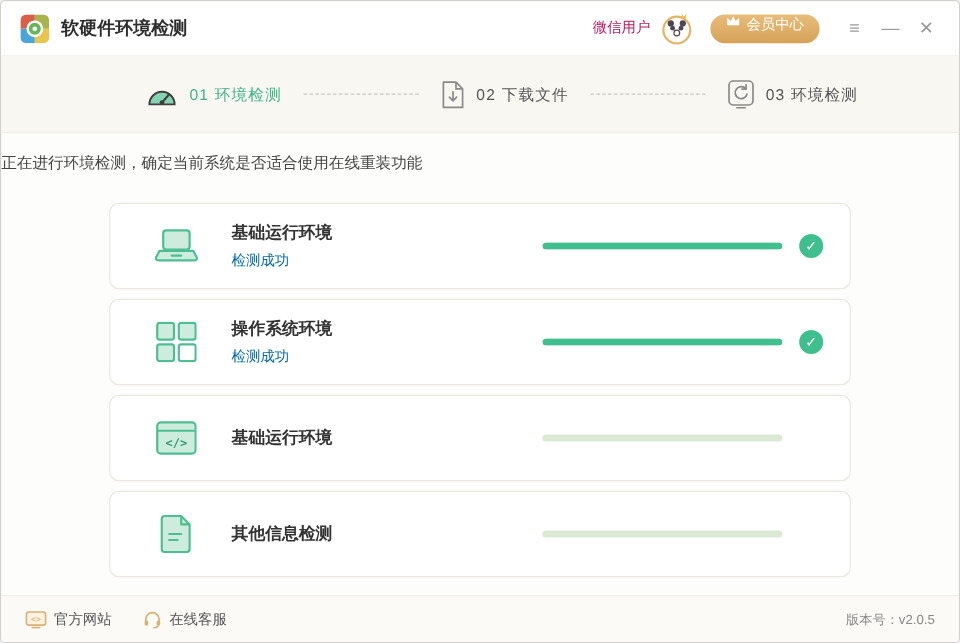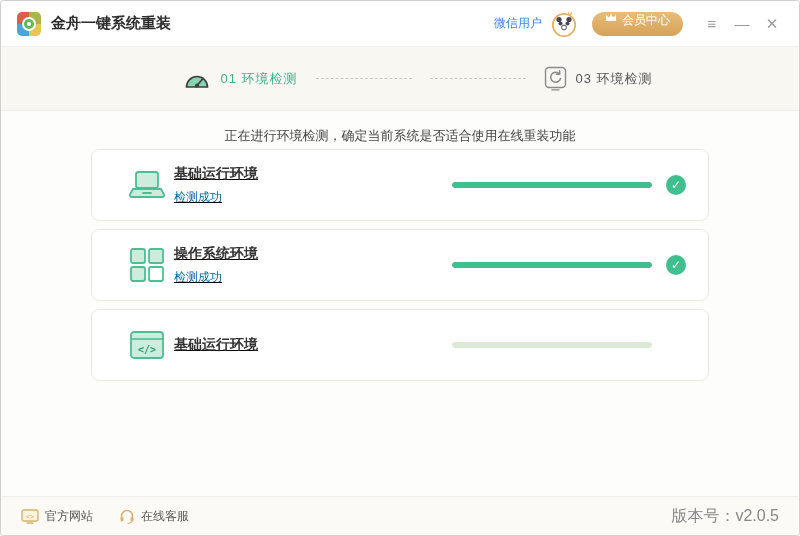--- a/index.html
+++ b/index.html
@@ -10,70 +10,70 @@
   
   .titlebar { height:46px; background:#ffffff; border-bottom:1px solid #efefec; display:flex; align-items:center; padding:0 14px 0 16px; flex:0 0 auto; }
   .logo { width:24px; height:24px; border-radius:5px; overflow:hidden; position:relative; flex:0 0 auto; }
   .logo .q { position:absolute; width:12px; height:12px; }
   .q1 { left:0; top:0; background:#d85f4a; } .q2 { right:0; top:0; background:#a9b44c; }
   .q3 { left:0; bottom:0; background:#4aa6d8; } .q4 { right:0; bottom:0; background:#e8c54e; }
   .logo .lens { position:absolute; left:5px; top:5px; width:14px; height:14px; border-radius:50%; background:#63b75a; border:2px solid #ffffff; }
   .logo .lens:after { content:""; position:absolute; left:3px; top:3px; width:4px; height:4px; border-radius:50%; background:#ffffff; }
   .app-title { font-size:15px; font-weight:bold; color:#2d2d2d; margin-left:10px; }
   .titlebar .spacer { flex:1; }
-  .user-label { font-size:12px; color:#3b82f6; margin-right:8px; }
+  .user-label { font-size:12px; color:#be185d; margin-right:8px; }
   .avatar { width:28px; height:28px; flex:0 0 auto; margin-right:14px; cursor:pointer; }
   .member-btn { height:24px; border-radius:12px; background:linear-gradient(180deg,#e7bd7a,#d6a258); color:#fff; font-size:12px; display:flex; align-items:flex-start; gap:5px; padding:0 13px; border:none; cursor:pointer; }
   .win-controls { display:flex; align-items:center; gap:4px; margin-left:16px; }
   .win-btn { width:26px; height:26px; border:none; background:transparent; color:#9a9a9a; font-size:15px; line-height:26px; text-align:center; cursor:pointer; }
 
   
   .stepsbar { height:64px; background:#f8f7f2; border-bottom:1px solid #efeee6; display:flex; align-items:center; justify-content:center; gap:18px; flex:0 0 auto;padding-left:36px; }
   .step { display:flex; align-items:center; gap:9px; }
   .step-label { font-size:13px; color:#555; letter-spacing:1px; }
   .step.active .step-label { color:#3cb487; }
   .dash { width:96px; border-top:1px dashed #c8c8c4; }
 
   
   .main { flex:1; background:#fdfdfb; padding-top:16px; }
-  .status-message { text-align:center; font-size:13px; color:#454545; margin-bottom:4px; }
+  .status-message { font-size:13px; color:#454545; margin-bottom:24px; }
   .cards { margin:0 90px; display:flex; flex-direction:column; gap:8px; }
   .card { background:#ffffff; border:1px solid #e9e8df; border-radius:8px; height:72px; display:flex; align-items:center; padding:0 22px 0 36px; }
   .card-icon { width:38px; display:flex; justify-content:center; flex:0 0 auto; }
-  .card-text { margin-left:8px; flex:1;text-decoration:underline; }
+  .card-text { margin-left:27px; flex:1; }
   .card-title { font-size:14px; font-weight:600; color:#333; }
   .card-sub { font-size:12px; color:#0369a1; margin-top:6px; }
   .card-sub:empty { display:none; }
   .progress-wrap { display:flex; align-items:center; gap:14px; flex:0 0 auto; }
   .progress-track { width:200px; height:6px; border-radius:3px; background:#dcead5; overflow:hidden; }
   .progress-fill { height:100%; width:0; border-radius:3px; background:#3fbe8e; }
   .card.done .progress-fill { width:100%; }
   .check { width:20px; height:20px; border-radius:50%; background:#3fbe8e; color:#fff; font-size:12px; line-height:20px; text-align:center; visibility:hidden; }
   .card.done .check { visibility:visible; }
 
   
   .footer { height:39px; background:#fbfaf6; border-top:1px solid #efeee8; display:flex; align-items:center; padding:0 20px; flex:0 0 auto; }
   .footer-link { display:flex; align-items:center; gap:6px; font-size:12px; color:#555; margin-right:26px; cursor:pointer; background:none; border:none; }
   .footer .spacer { flex:1; }
-  .version { font-size:16px; color:#888; }
+  .version { font-size:11px; color:#888; }
 </style>
 </head>
 <body>
 
 <div class="window">
 
   <div class="titlebar">
     <div class="logo">
       <span class="q q1"></span>
         <span class="q q2"></span>
         <span class="q q3"></span>
         <span class="q q4"></span>
         <span class="lens"></span>
     </div>
-    <div class="app-title">金舟一键系统重装</div>
+    <div class="app-title">软硬件环境检测</div>
     <div class="spacer"></div>
     <span class="user-label">微信用户</span>
     <span class="avatar">
       <svg width="28" height="28" viewBox="0 0 28 28">
         <circle cx="14" cy="15" r="11.2" fill="#fffdf8" stroke="#e2b467" stroke-width="1.8"></circle>
         <circle cx="9" cy="9.5" r="2.6" fill="#4a4456"></circle>
           <circle cx="19" cy="9.5" r="2.6" fill="#4a4456"></circle>
         <circle cx="10.5" cy="13.5" r="2" fill="#4a4456"></circle>
           <circle cx="17.5" cy="13.5" r="2" fill="#4a4456"></circle>
         <circle cx="14" cy="17.5" r="2.4" fill="none" stroke="#4a4456" stroke-width="1"></circle>
@@ -96,20 +96,28 @@
   <div class="stepsbar">
     <div class="step active">
       <svg width="28" height="23" viewBox="0 0 28 23">
         <path d="M3.5 20 A10.5 10.5 0 0 1 24.5 20 Z" fill="#86d3b2" stroke="#3f3f3f" stroke-width="1.6" stroke-linecap="round"></path>
         <line x1="14" y1="18.5" x2="20" y2="11.5" stroke="#3f3f3f" stroke-width="1.8" stroke-linecap="round"></line>
         <circle cx="14" cy="18.5" r="2" fill="#3f3f3f"></circle>
       </svg>
       <span class="step-label"><span>01</span> <span>环境检测</span></span>
     </div>
     <div class="dash"></div>
+    <div class="step">
+      <svg width="21" height="24" viewBox="0 0 21 24">
+        <path d="M2.5 1.5 H13 L18.5 7 V22.5 H2.5 Z" fill="none" stroke="#8a8a8a" stroke-width="1.4" stroke-linejoin="round"></path>
+        <path d="M13 1.5 V7 H18.5" fill="none" stroke="#8a8a8a" stroke-width="1.4"></path>
+        <path d="M10.5 9.5 V16.5 M7.5 14 l3 3 l3 -3" fill="none" stroke="#8a8a8a" stroke-width="1.4" stroke-linecap="round" stroke-linejoin="round"></path>
+      </svg>
+      <span class="step-label"><span>02</span> <span>下载文件</span></span>
+    </div>
     <div class="dash"></div>
     <div class="step">
       <svg width="23" height="25" viewBox="0 0 23 25">
         <rect x="1.5" y="1.5" width="20" height="20" rx="3.5" fill="none" stroke="#8a8a8a" stroke-width="1.4"></rect>
         <path d="M15.5 8 A5 5 0 1 0 16.5 12.5" fill="none" stroke="#8a8a8a" stroke-width="1.5" stroke-linecap="round"></path>
         <path d="M15.7 4.8 L15.7 8.2 L12.3 8.2" fill="none" stroke="#8a8a8a" stroke-width="1.5" stroke-linecap="round" stroke-linejoin="round"></path>
         <line x1="7.5" y1="23.8" x2="15.5" y2="23.8" stroke="#8a8a8a" stroke-width="1.3"></line>
       </svg>
       <span class="step-label"><span>03</span> <span>环境检测</span></span>
     </div>
@@ -174,20 +182,40 @@
 
         </div>
         <div class="progress-wrap">
           <div class="progress-track">
               <div class="progress-fill"></div>
             </div>
           <span class="check">✓</span>
         </div>
       </div>
 
+      <div class="card pending">
+        <span class="card-icon">
+          <svg width="28" height="34" viewBox="0 0 28 34">
+            <path d="M4 2 H18 L25 9 V29 Q25 32 22 32 H4 Q1.8 32 1.8 29.8 V4.2 Q1.8 2 4 2 Z" fill="#cdecdd" stroke="#4dbe92" stroke-width="1.8" stroke-linejoin="round"></path>
+            <path d="M18 2 V9 H25" fill="none" stroke="#4dbe92" stroke-width="1.8" stroke-linejoin="round"></path>
+            <line x1="8" y1="17" x2="18" y2="17" stroke="#4dbe92" stroke-width="1.8" stroke-linecap="round"></line>
+            <line x1="8" y1="22" x2="15" y2="22" stroke="#4dbe92" stroke-width="1.8" stroke-linecap="round"></line>
+          </svg>
+        </span>
+        <div class="card-text">
+          <div class="card-title">其他信息检测</div>
+
+        </div>
+        <div class="progress-wrap">
+          <div class="progress-track">
+              <div class="progress-fill"></div>
+            </div>
+          <span class="check">✓</span>
+        </div>
+      </div>
 
     </div>
   </div>
 
   <div class="footer">
     <button class="footer-link">
       <svg width="18" height="15" viewBox="0 0 18 15">
         <rect x="1" y="1" width="16" height="11" rx="2" fill="#fdf3e2" stroke="#d9b26f" stroke-width="1.4"></rect>
         <text x="9" y="9.5" font-size="7" fill="#d9a95f" text-anchor="middle" font-family="'DejaVu Sans Mono',monospace">&lt;&gt;</text>
         <line x1="6" y1="14" x2="12" y2="14" stroke="#d9b26f" stroke-width="1.4" stroke-linecap="round"></line>

